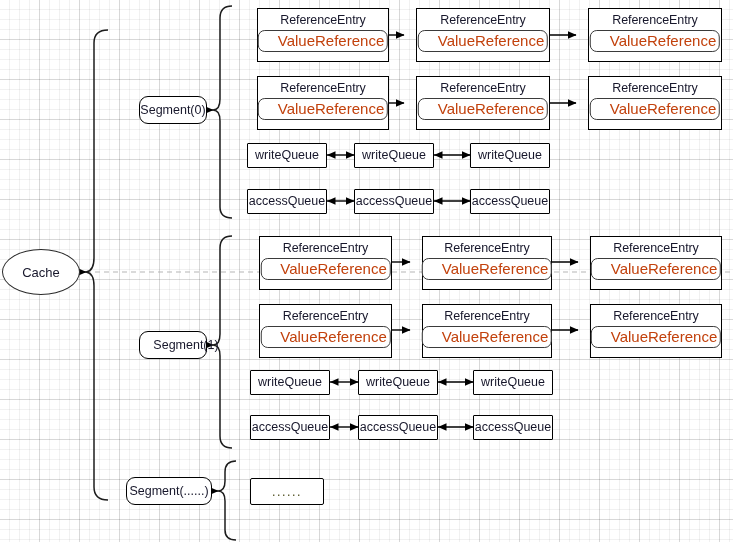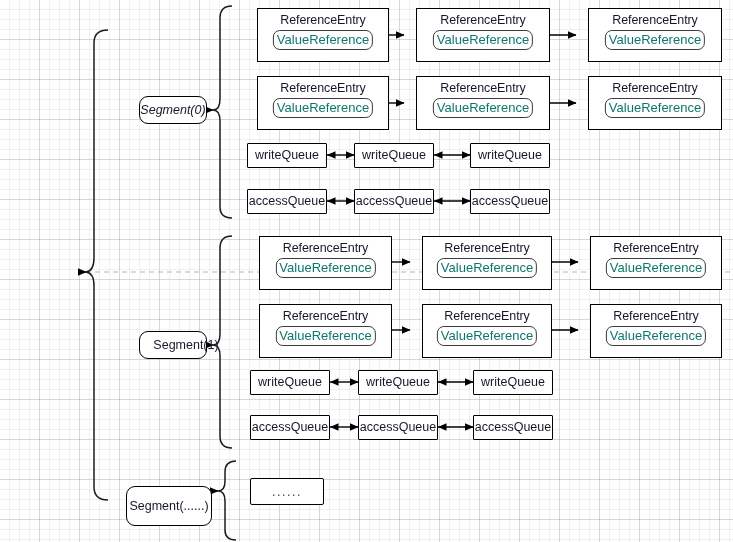--- a/index.html
+++ b/index.html
@@ -57,23 +57,23 @@
     letter-spacing: -0.1px;
   }
   .value-ref {
     position: absolute;
     left: 50%;
     transform: translateX(-50%);
     top: 21px;
     border: 1.3px solid #3a3a3a;
     border-radius: 7px;
     background: #ffffff;
-    font-size: 13px;
-    padding: 2px 3px 3px 3px;
-    color: #0f766e;
+    font-size: 15px;
+    padding: 2px 3px 3px 19px;
+    color: #c2410c;
     line-height: 1;
     white-space: nowrap;
   }
   .queue-box {
     border: 1.5px solid #000000;
     border-radius: 1px;
     font-size: 12.5px;
     color: #17172b;
     line-height: 1;
   }
@@ -151,28 +151,31 @@
     <line x1="380" y1="330" x2="410" y2="330" stroke="#000" stroke-width="1.4" marker-end="url(#arrowEnd)"></line>
     <line x1="540" y1="330" x2="578" y2="330" stroke="#000" stroke-width="1.4" marker-end="url(#arrowEnd)"></line>
 
     <line x1="330" y1="382" x2="358" y2="382" stroke="#000" stroke-width="1.4" marker-start="url(#arrowStart)" marker-end="url(#arrowEnd)"></line>
     <line x1="438" y1="382" x2="473" y2="382" stroke="#000" stroke-width="1.4" marker-start="url(#arrowStart)" marker-end="url(#arrowEnd)"></line>
 
     <line x1="330" y1="427" x2="358" y2="427" stroke="#000" stroke-width="1.4" marker-start="url(#arrowStart)" marker-end="url(#arrowEnd)"></line>
     <line x1="438" y1="427" x2="473" y2="427" stroke="#000" stroke-width="1.4" marker-start="url(#arrowStart)" marker-end="url(#arrowEnd)"></line>
   </svg>
 
-
-  <div class="node seg-label" style="left:139px; top:96px; width:68px; height:28px;font-style:italic;">
+  <div class="cache-ellipse" style="left:2px; top:249px; width:78px; height:46px;">
+    <span>Cache</span>
+  </div>
+
+  <div class="node seg-label" style="left:139px; top:96px; width:68px; height:28px;">
     <span>Segment(0)</span>
   </div>
   <div class="node seg-label" style="left:139px; top:331px; width:68px; height:28px;padding-left:26px;">
     <span>Segment(1)</span>
   </div>
-  <div class="node seg-label" style="left:126px; top:477px; width:86px; height:40px;margin-top:9px;">
+  <div class="node seg-label" style="left:126px; top:477px; width:86px; height:28px;">
     <span>Segment(......)</span>
   </div>
 
   <div class="node entry-box" style="left:245px; top:8px; width:132px; height:54px;">
     <span class="entry-title">ReferenceEntry</span>
     <span class="value-ref">ValueReference</span>
   </div>
   <div class="node entry-box" style="left:404px; top:8px; width:134px; height:54px;">
     <span class="entry-title">ReferenceEntry</span>
     <span class="value-ref">ValueReference</span>

